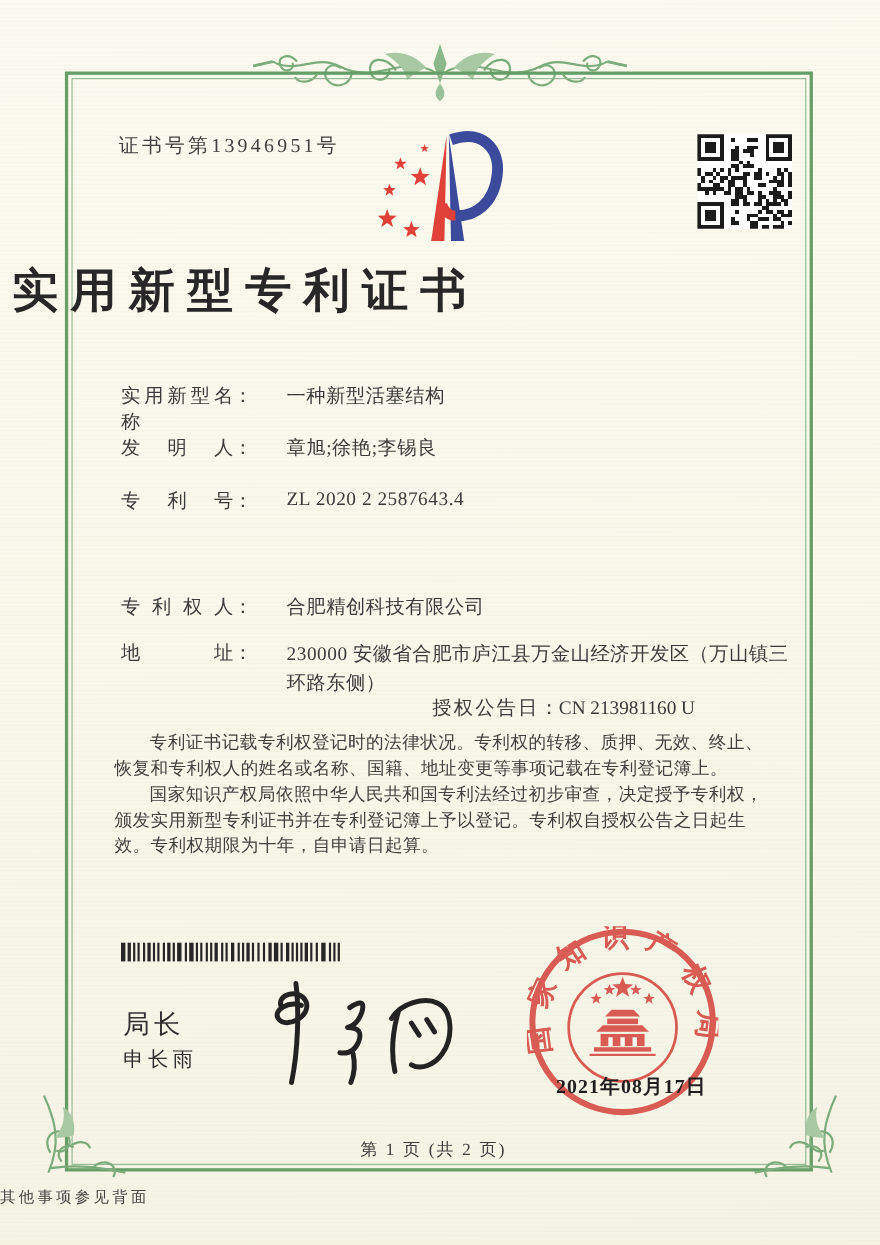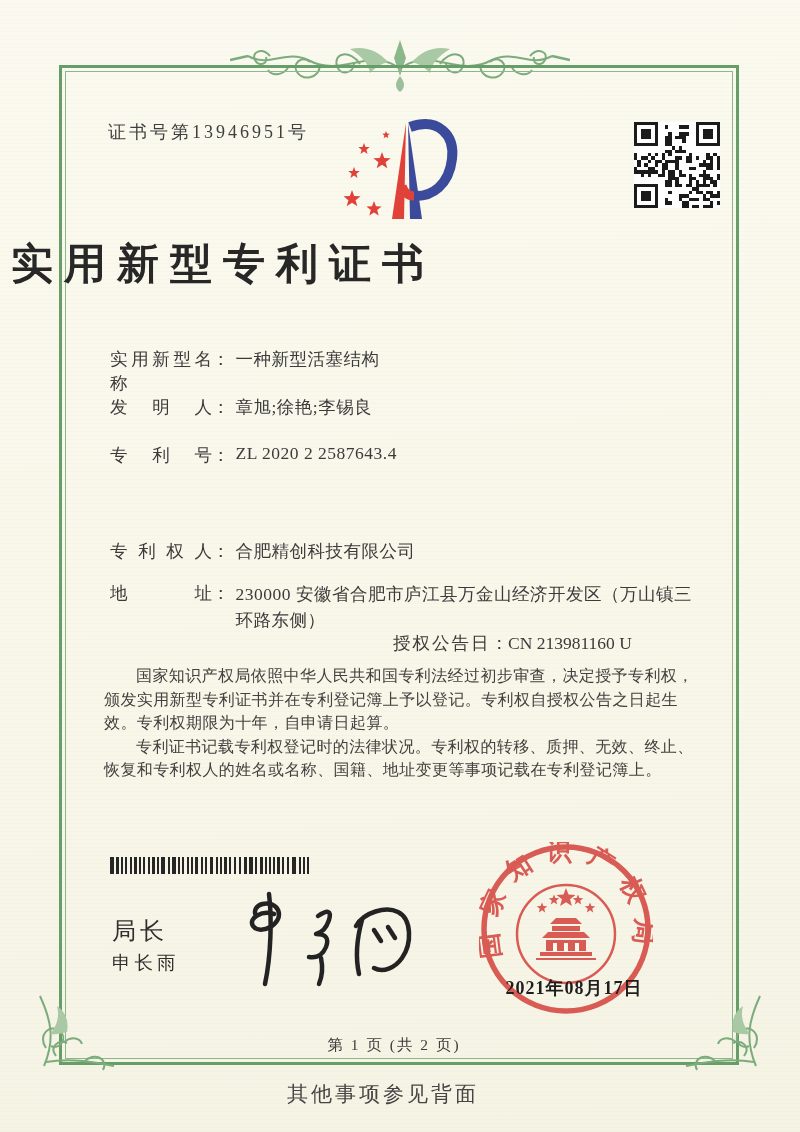--- a/index.html
+++ b/index.html
@@ -26,21 +26,21 @@
   .logo { position:absolute; left:344px; top:114px; width:116px; height:114px; }
   .qr { position:absolute; left:634px; top:122px; width:86px; height:86px; }
   .title {
     position:absolute; left:0; top:236px; width:800px; 
     font-size:42px; font-weight:bold; letter-spacing:11px; color:#272727;
     text-indent:11px;
   }
   .field-row { position:absolute; left:110px; font-size:17.5px; color:#3b3b3b; }
   .flabel { display:inline-block; width:102px; text-align:justify; text-align-last:justify; vertical-align:top; }
   .fcolon { display:inline-block; vertical-align:top; margin-right:6px; }
-  .fvalue { display:inline-block; vertical-align:top; letter-spacing:0.5px; }
+  .fvalue { display:inline-block; vertical-align:top; letter-spacing:0.5px;margin-left:25px; }
   .r0{top:347px}.r1{top:395px}.r2{top:443px}.r3{top:491px}.r4{top:539px}
   .r5{top:581px}
   .r5 .fvalue{ max-width:462px; line-height:26px; }
   .r6{top:631px}
   .grant-no { position:absolute; left:393px; top:631px; font-size:17.5px; }
   .grant-no .glabel{ letter-spacing:2px; }
   .paras {
     position:absolute; left:104px; top:664px; width:598px;
     font-size:16px; line-height:23.5px; color:#41413f; letter-spacing:0.4px;
   }
@@ -50,21 +50,21 @@
   .barcode i { height:100%; }
   .signer-title { position:absolute; left:112px; top:915px; font-size:24px; letter-spacing:4px; color:#2f2f2f; }
   .signer-name  { position:absolute; left:112px; top:950px; font-size:18.5px; letter-spacing:4px; color:#2f2f2f; }
   .signature { position:absolute; left:222px; top:886px; width:210px; height:108px; }
   .seal { position:absolute; left:479px; top:842px; width:174px; height:174px; opacity:0.93; }
   .seal-date {
     position:absolute; left:489px; top:976px; width:170px;
     font-size:18px; font-weight:bold; color:#1e1e1e; letter-spacing:1px; text-align:center;
   }
   .footer-page { position:absolute; left:0; top:1035px; width:744px; text-align:center; font-size:15.5px; color:#3c3c3c; letter-spacing:2px;padding-left:44px; }
-  .footer-note { position:absolute; left:0; top:1080px; width:766px; text-align:center; font-size:21px; color:#454545; letter-spacing:3px; }
+  .footer-note { position:absolute; left:0; top:1080px; width:766px; font-size:14px; color:#454545; letter-spacing:3px; }
   .ornament-top { position:absolute; left:230px; top:24px; width:340px; height:72px; }
   .ornament-bl { position:absolute; left:34px;  top:976px; width:112px; height:96px; }
   .ornament-br { position:absolute; left:654px; top:976px; width:112px; height:96px; transform:scaleX(-1); }
 </style>
 </head>
 <body>
 
 <div class="page">
 
   <svg class="ornament-top" viewBox="0 0 340 72">
@@ -328,22 +328,22 @@
     <span class="flabel">专利权人</span><span class="fcolon">：</span><span class="fvalue">合肥精创科技有限公司</span>
   </div>
   <div class="field-row r5">
     <span class="flabel">地址</span><span class="fcolon">：</span><span class="fvalue">230000 安徽省合肥市庐江县万金山经济开发区（万山镇三环路东侧）</span>
   </div>
   <div class="grant-no">
     <span class="glabel">授权公告日</span><span>：</span><span>CN 213981160 U</span>
   </div>
 
   <div class="paras">
+    <p>专利证书记载专利权登记时的法律状况。专利权的转移、质押、无效、终止、恢复和专利权人的姓名或名称、国籍、地址变更等事项记载在专利登记簿上。</p>
     <p>国家知识产权局依照中华人民共和国专利法经过初步审查，决定授予专利权，颁发实用新型专利证书并在专利登记簿上予以登记。专利权自授权公告之日起生效。专利权期限为十年，自申请日起算。</p>
-    <p>专利证书记载专利权登记时的法律状况。专利权的转移、质押、无效、终止、恢复和专利权人的姓名或名称、国籍、地址变更等事项记载在专利登记簿上。</p>
   </div>
 
   <div class="barcode" id="barcode">
       <span style="width: 4px;"></span>
       <i style="width: 2px;"></i>
       <span style="width: 3px;"></span>
       <i style="width: 2px;"></i>
       <span style="width: 2px;"></span>
       <i style="width: 2px;"></i>
       <span style="width: 2px;"></span>

